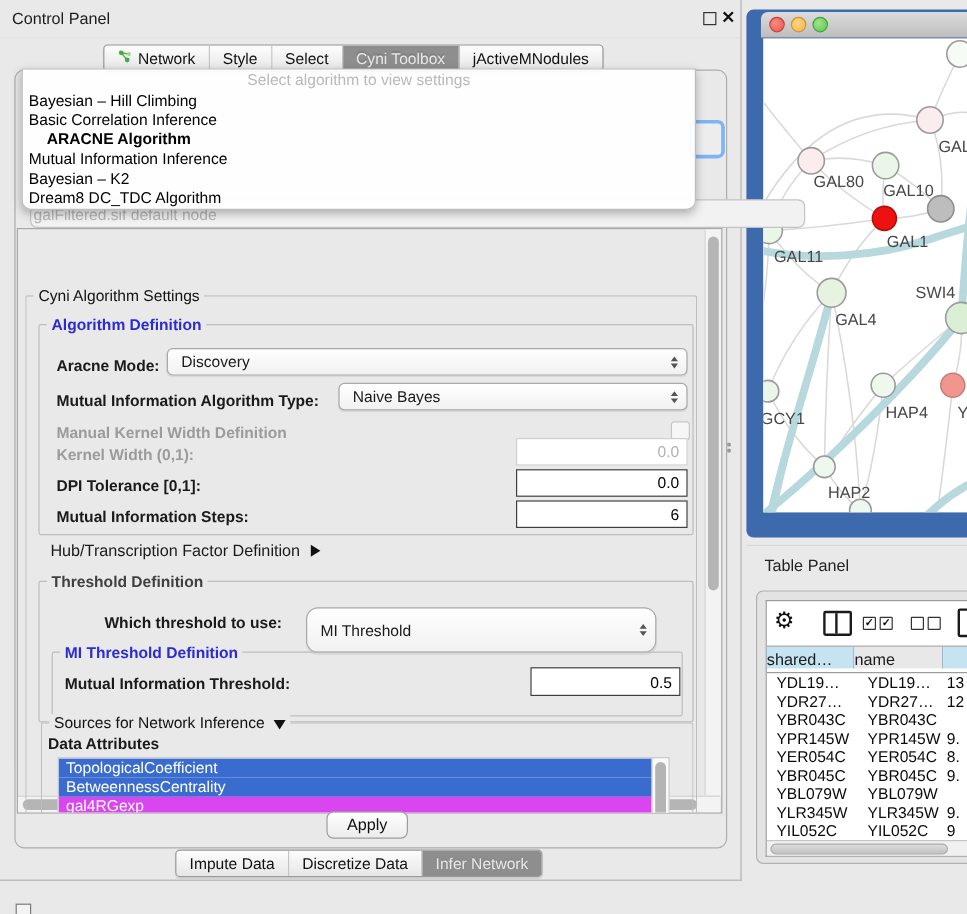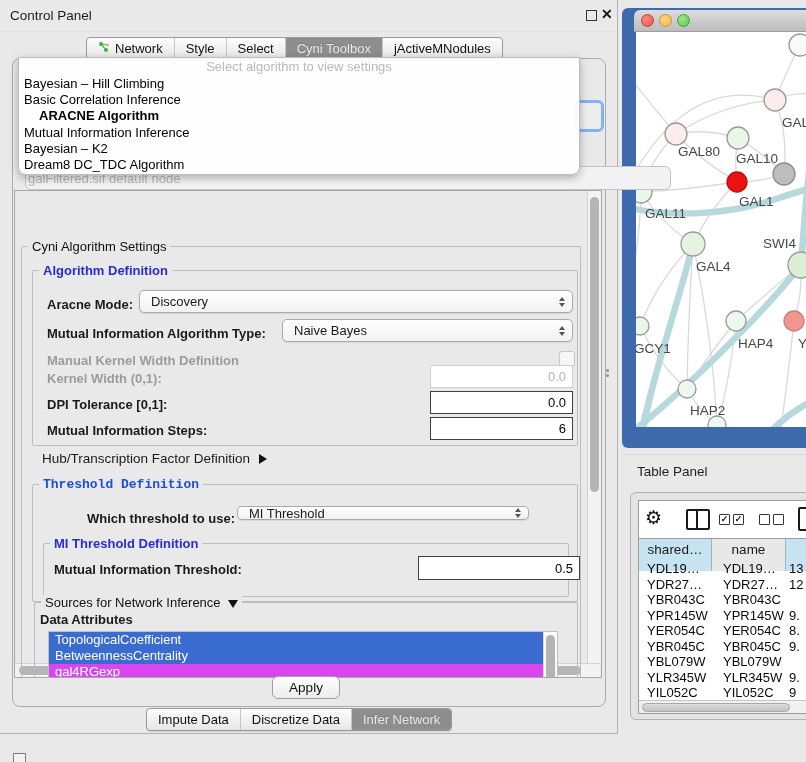--- a/index.html
+++ b/index.html
@@ -34,21 +34,21 @@
   
   .pane{left:14px;top:190px;width:586px;height:486px;border:1px solid #a8a8a8;background:#e9e9e9;overflow:hidden;}
   .vtrack{left:572px;top:0;width:13px;height:472px;background:#f3f3f3;border-left:1px solid #d2d2d2;}
   .vthumb{left:1.5px;top:6px;width:9px;height:295px;background:#b5b5b5;border-radius:5px;}
   .htrack{left:0;top:472px;width:585px;height:13px;background:#f3f3f3;border-top:1px solid #d2d2d2;}
   .hthumb{left:4px;top:1.5px;width:562px;height:9px;background:#b5b5b5;border-radius:5px;}
   
   .group{position:absolute;border:1px solid #bdbdbd;border-radius:2px;}
   .legend{position:absolute;top:-8px;left:6px;background:#e9e9e9;padding:0 4px;font-size:13px;white-space:nowrap;}
   .legend.blue{color:#2b2bd0;font-weight:bold;}
-  .legend.green{color:#1d4ed8;font-weight:bold;font-family:Liberation Mono, monospace;}
+  .legend.green{color:#404040;font-weight:bold;}
   .blabel{position:absolute;font-weight:bold;font-size:13px;white-space:nowrap;}
   .gray{color:#9b9b9b;}
   .combo{position:absolute;background:linear-gradient(#ffffff,#f1f1f1);border:1px solid #a9a9a9;border-radius:5px;
          display:flex;align-items:center;padding-left:11px;font-size:13px;box-shadow:0 1px 1px rgba(0,0,0,.08);box-sizing:border-box;}
   .stepper{position:absolute;right:7px;top:50%;transform:translateY(-50%);display:flex;flex-direction:column;gap:2px;}
   .tri-up{width:0;height:0;border-left:3.5px solid transparent;border-right:3.5px solid transparent;border-bottom:4.5px solid #555;}
   .tri-dn{width:0;height:0;border-left:3.5px solid transparent;border-right:3.5px solid transparent;border-top:4.5px solid #555;}
   .field{position:absolute;background:#fff;border:1.5px solid #3f3f3f;font-size:13px;text-align:right;
          padding:0 6px;box-sizing:border-box;font-family:"Liberation Sans",sans-serif;color:#000;}
   .field.dis{border:1px solid #cfcfcf;color:#b2b2b2;}
@@ -74,21 +74,21 @@
   .tp-title{left:637px;top:464px;font-size:13.5px;color:#222;}
   .tbl-frame{left:630px;top:492px;width:176px;height:226px;background:#e3e3e3;border:1px solid #b2b2b2;border-radius:6px 0 0 6px;}
   .tbl-inner{left:638px;top:500px;width:168px;height:212px;background:#fff;border:1px solid #9c9c9c;border-right:none;overflow:hidden;}
   .gear{position:absolute;left:6px;top:7px;font-size:19px;color:#111;line-height:19px;}
   .colsicon{position:absolute;left:47px;top:8px;width:20px;height:17px;border:2px solid #1a1a1a;border-radius:2px;}
   .colsicon::after{content:"";position:absolute;left:8px;top:0;width:2px;height:17px;background:#1a1a1a;}
   .cb{display:inline-block;width:9px;height:9px;border:1.5px solid #333;margin-right:3px;font-size:9px;line-height:9px;
       text-align:center;color:#111;font-weight:bold;vertical-align:top;border-radius:1px;}
   .docicon{position:absolute;left:159px;top:6px;width:16px;height:20px;border:2px solid #1a1a1a;border-radius:2px;}
   .tbl-header{position:absolute;left:0;top:37px;width:168px;height:23px;border-top:1px solid #9c9c9c;border-bottom:1px solid #9c9c9c;box-sizing:border-box;}
-  .th{position:absolute;top:0;height:32px;line-height:22px;text-align:center;font-size:13.5px;color:#1a1a1a;
+  .th{position:absolute;top:0;height:18px;line-height:22px;text-align:left;font-size:13.5px;color:#1a1a1a;
       border-right:1px solid #9cb6c3;box-sizing:border-box;}
   .tbl-rows{position:absolute;left:0;top:60px;width:168px;}
   .trow{position:relative;height:15.5px;line-height:15.5px;font-size:13px;color:#0a0a0a;white-space:nowrap;}
   .tc{position:absolute;top:0;}
   .tbl-htrack{position:absolute;left:0;top:199px;width:168px;height:13px;background:#f1f1f1;border-top:1px solid #c6c6c6;}
   .tbl-hthumb{position:absolute;left:3px;top:1.5px;width:148px;height:9px;border-radius:5px;
               background:linear-gradient(#dcdcdc,#c2c2c2);border:1px solid #a8a8a8;box-sizing:border-box;}
   .splitter{left:605px;top:368px;width:5px;height:10px;}
   .splitter::before{content:"";position:absolute;left:1px;top:1px;width:3px;height:3px;background:#9a9a9a;border-radius:1px;}
   .splitter::after{content:"";position:absolute;left:1px;top:6px;width:3px;height:3px;background:#9a9a9a;border-radius:1px;}
@@ -186,31 +186,31 @@
         <input class="field" style="left: 397px; top: 146px; width: 143px; height: 23px;" value="6">
       </div>
 
       <div style="position:absolute;left:20px;top:204px;font-size:13.5px;">
         <span>Hub/Transcription Factor Definition</span><span class="tri-right"></span>
       </div>
 
       <div class="group" style="left:10px;top:237px;width:544px;height:116px;">
         <div class="legend green">Threshold Definition</div>
         <div class="blabel" style="left:54px;top:26px;">Which threshold to use:</div>
-        <div class="combo" style="left:204px;top:21px;width:292px;height:14px;">
+        <div class="combo" style="left:222px;top:21px;width:292px;height:38px;border-radius:10px;">
           <span>MI Threshold</span>
           <span class="stepper">
               <b class="tri-up"></b>
               <b class="tri-dn"></b>
             </span>
         </div>
         <div class="group" style="left:10px;top:58px;width:524px;height:52px;">
           <div class="legend blue">MI Threshold Definition</div>
           <div class="blabel" style="left:10px;top:18px;">Mutual Information Threshold:</div>
-          <input class="field" style="left: 374px; top: 12px; width: 162px; height: 24px;" value="0.5">
+          <input class="field" style="left: 398px; top: 12px; width: 125px; height: 24px;" value="0.5">
         </div>
       </div>
 
       <div class="group" style="left:12px;top:355px;width:542px;height:97px;border-bottom:none;">
         <div class="legend" style="color:#111;"><span>Sources for Network Inference</span><span class="tri-down"></span></div>
         <div class="blabel" style="left:5px;top:9px;">Data Attributes</div>
         <div class="attr-list" style="left:13px;top:28px;width:508px;height:70px;">
           <div id="attr-list" style="position:absolute;left:0;top:0;width:495px;">
               <div class="attr-item" style="background: rgb(58, 108, 208);">TopologicalCoefficient</div>
               <div class="attr-item" style="background: rgb(58, 108, 208);">BetweennessCentrality</div>

